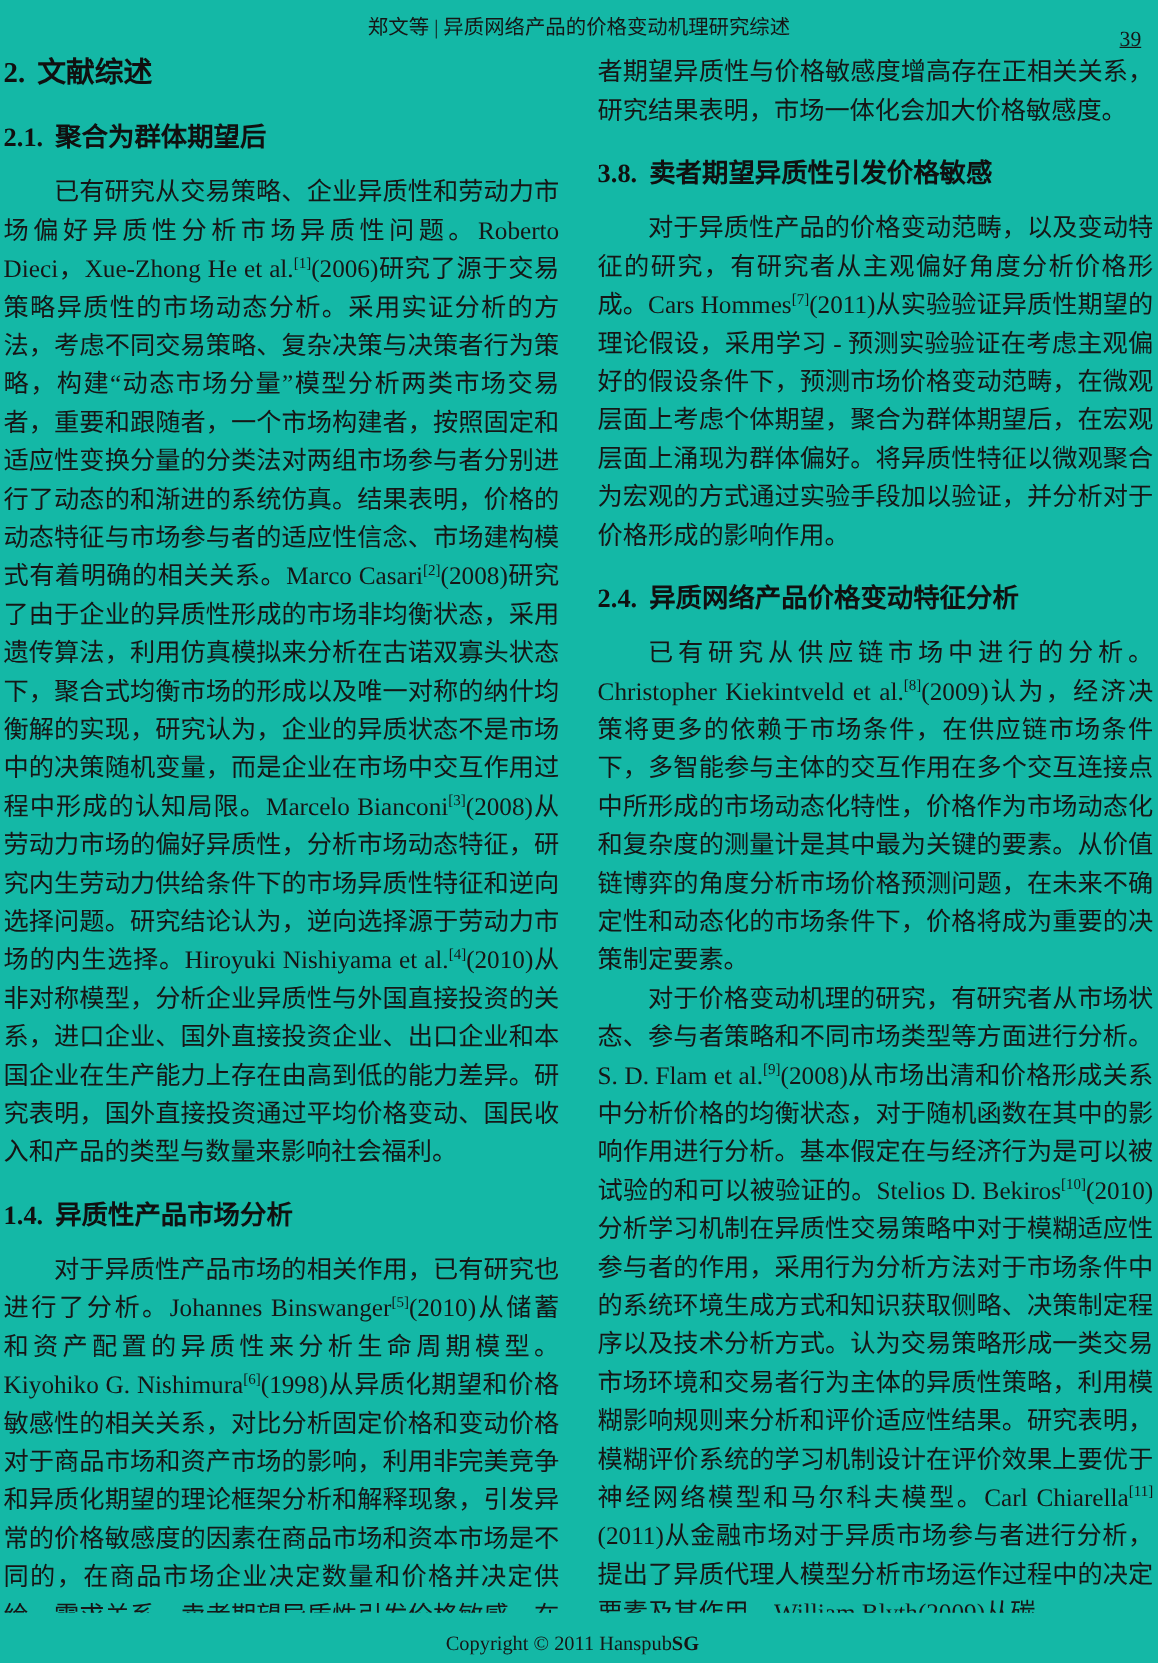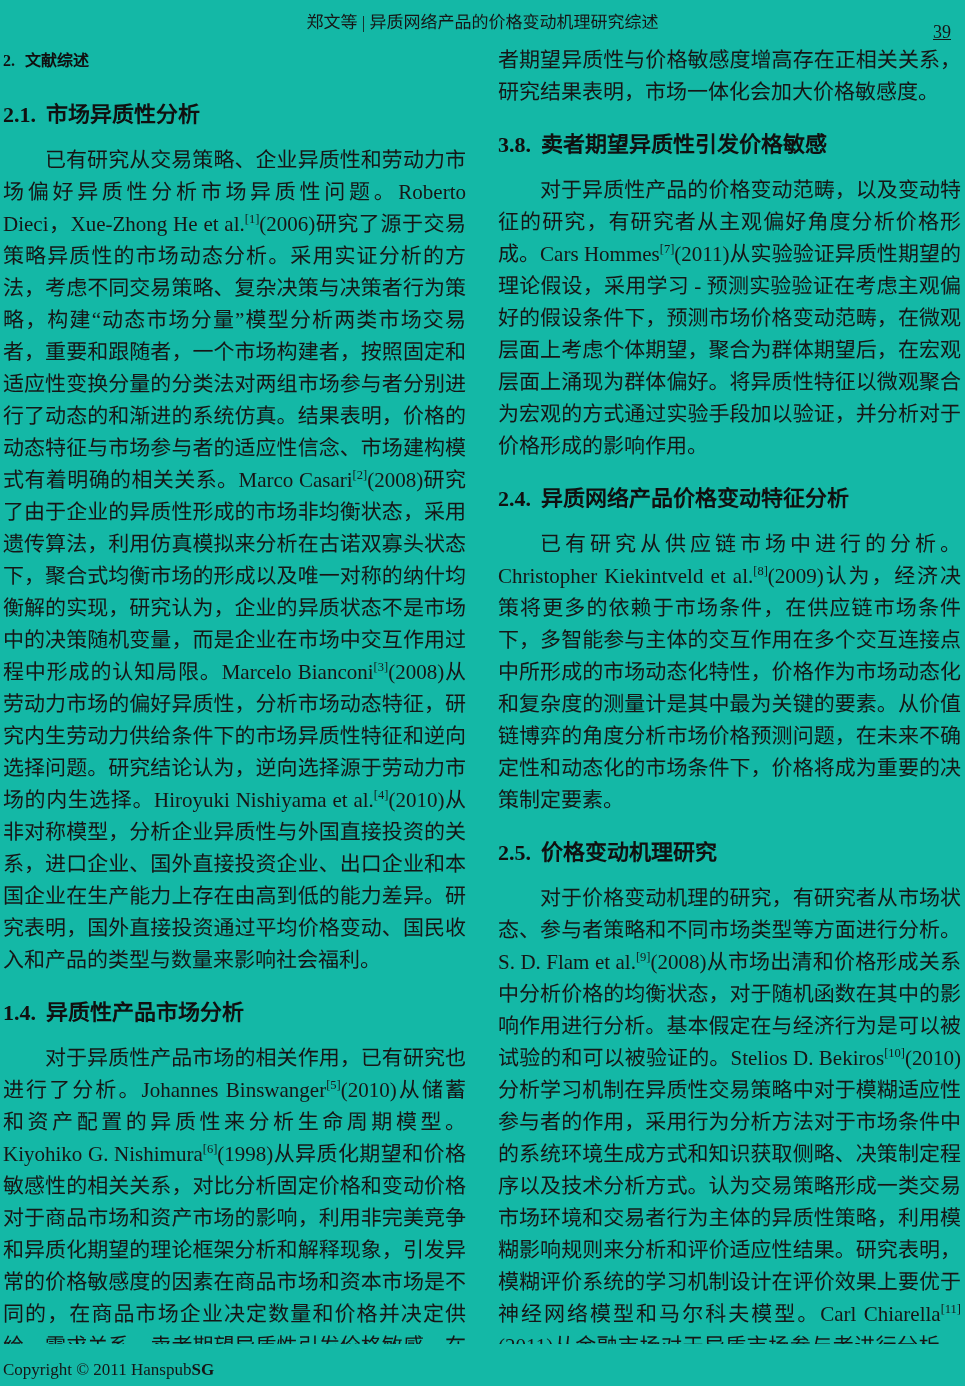--- a/index.html
+++ b/index.html
@@ -54,21 +54,21 @@
     height: 1300px;
     overflow: hidden;
     text-align: justify;
   }
   .hd {
     font-weight: bold;
     color: #101010;
     text-align: left;
   }
   .hd1 {
-    font-size: 16px;
+    font-size: 24px;
     line-height: 34px;
     margin: 14px 0 18px 0;
   }
   .hd2 {
     font-size: 22px;
     line-height: 30px;
     margin: 22px 0 14px 0;
   }
   .hd:first-child { margin-top: 0; }
   .hnum {
@@ -92,50 +92,49 @@
     letter-spacing: 0;
   }
   
   .footer {
     position: absolute;
     left: 3px;
     right: 14px;
     bottom: 6px;
     font-size: 17px;
     display: flex;
-    justify-content: flex-start;
+    justify-content: center;
     align-items: baseline;
   }
   .journal-code { font-weight: bold; margin-top: 21px; }
 </style>
 </head>
 <body>
 
 <div class="page">
 
   <div class="header">
     <span class="running-title">郑文等 | 异质网络产品的价格变动机理研究综述</span>
     <span class="page-number">39</span>
   </div>
 
   <div class="columns">
     <div class="col" id="col-left">
         <h2 class="hd hd1"><span class="hnum">2.</span><span class="htitle">文献综述</span></h2>
-        <h3 class="hd hd2"><span class="hnum">2.1.</span><span class="htitle">市场异质性分析</span></h3>
+        <h3 class="hd hd2"><span class="hnum">2.1.</span><span class="htitle">聚合为群体期望后</span></h3>
         <p class="para">已有研究从交易策略、企业异质性和劳动力市场偏好异质性分析市场异质性问题。Roberto Dieci，Xue-Zhong He et al.<sup class="ref">[1]</sup>(2006)研究了源于交易策略异质性的市场动态分析。采用实证分析的方法，考虑不同交易策略、复杂决策与决策者行为策略，构建“动态市场分量”模型分析两类市场交易者，重要和跟随者，一个市场构建者，按照固定和适应性变换分量的分类法对两组市场参与者分别进行了动态的和渐进的系统仿真。结果表明，价格的动态特征与市场参与者的适应性信念、市场建构模式有着明确的相关关系。Marco Casari<sup class="ref">[2]</sup>(2008)研究了由于企业的异质性形成的市场非均衡状态，采用遗传算法，利用仿真模拟来分析在古诺双寡头状态下，聚合式均衡市场的形成以及唯一对称的纳什均衡解的实现，研究认为，企业的异质状态不是市场中的决策随机变量，而是企业在市场中交互作用过程中形成的认知局限。Marcelo Bianconi<sup class="ref">[3]</sup>(2008)从劳动力市场的偏好异质性，分析市场动态特征，研究内生劳动力供给条件下的市场异质性特征和逆向选择问题。研究结论认为，逆向选择源于劳动力市场的内生选择。Hiroyuki Nishiyama et al.<sup class="ref">[4]</sup>(2010)从非对称模型，分析企业异质性与外国直接投资的关系，进口企业、国外直接投资企业、出口企业和本国企业在生产能力上存在由高到低的能力差异。研究表明，国外直接投资通过平均价格变动、国民收入和产品的类型与数量来影响社会福利。</p>
         <h3 class="hd hd2"><span class="hnum">1.4.</span><span class="htitle">异质性产品市场分析</span></h3>
         <p class="para">对于异质性产品市场的相关作用，已有研究也进行了分析。Johannes Binswanger<sup class="ref">[5]</sup>(2010)从储蓄和资产配置的异质性来分析生命周期模型。Kiyohiko G. Nishimura<sup class="ref">[6]</sup>(1998)从异质化期望和价格敏感性的相关关系，对比分析固定价格和变动价格对于商品市场和资产市场的影响，利用非完美竞争和异质化期望的理论框架分析和解释现象，引发异常的价格敏感度的因素在商品市场和资本市场是不同的，在商品市场企业决定数量和价格并决定供给、需求关系，卖者期望异质性引发价格敏感。在资本市场，由于高交易成本，买</p>
       </div>
     <div class="col" id="col-right">
         <p class="para cont">者期望异质性与价格敏感度增高存在正相关关系，研究结果表明，市场一体化会加大价格敏感度。</p>
         <h3 class="hd hd2"><span class="hnum">3.8.</span><span class="htitle">卖者期望异质性引发价格敏感</span></h3>
         <p class="para">对于异质性产品的价格变动范畴，以及变动特征的研究，有研究者从主观偏好角度分析价格形成。Cars Hommes<sup class="ref">[7]</sup>(2011)从实验验证异质性期望的理论假设，采用学习 - 预测实验验证在考虑主观偏好的假设条件下，预测市场价格变动范畴，在微观层面上考虑个体期望，聚合为群体期望后，在宏观层面上涌现为群体偏好。将异质性特征以微观聚合为宏观的方式通过实验手段加以验证，并分析对于价格形成的影响作用。</p>
         <h3 class="hd hd2"><span class="hnum">2.4.</span><span class="htitle">异质网络产品价格变动特征分析</span></h3>
         <p class="para">已有研究从供应链市场中进行的分析。Christopher Kiekintveld et al.<sup class="ref">[8]</sup>(2009)认为，经济决策将更多的依赖于市场条件，在供应链市场条件下，多智能参与主体的交互作用在多个交互连接点中所形成的市场动态化特性，价格作为市场动态化和复杂度的测量计是其中最为关键的要素。从价值链博弈的角度分析市场价格预测问题，在未来不确定性和动态化的市场条件下，价格将成为重要的决策制定要素。</p>
-        <h3 class="hd hd2"><span class="hnum">2.5.</span><span class="htitle">价格变动机理研究</span></h3>
         <p class="para">对于价格变动机理的研究，有研究者从市场状态、参与者策略和不同市场类型等方面进行分析。S. D. Flam et al.<sup class="ref">[9]</sup>(2008)从市场出清和价格形成关系中分析价格的均衡状态，对于随机函数在其中的影响作用进行分析。基本假定在与经济行为是可以被试验的和可以被验证的。Stelios D. Bekiros<sup class="ref">[10]</sup>(2010)分析学习机制在异质性交易策略中对于模糊适应性参与者的作用，采用行为分析方法对于市场条件中的系统环境生成方式和知识获取侧略、决策制定程序以及技术分析方式。认为交易策略形成一类交易市场环境和交易者行为主体的异质性策略，利用模糊影响规则来分析和评价适应性结果。研究表明，模糊评价系统的学习机制设计在评价效果上要优于神经网络模型和马尔科夫模型。Carl Chiarella<sup class="ref">[11]</sup>(2011)从金融市场对于异质市场参与者进行分析，提出了异质代理人模型分析市场运作过程中的决定要素及其作用。William Blyth(2009)从碳</p>
       </div>
   </div>
 
   <div class="footer">
     <span class="copyright">Copyright © 2011 Hanspub</span>
     <span class="journal-code">SG</span>
   </div>
 
 </div>

